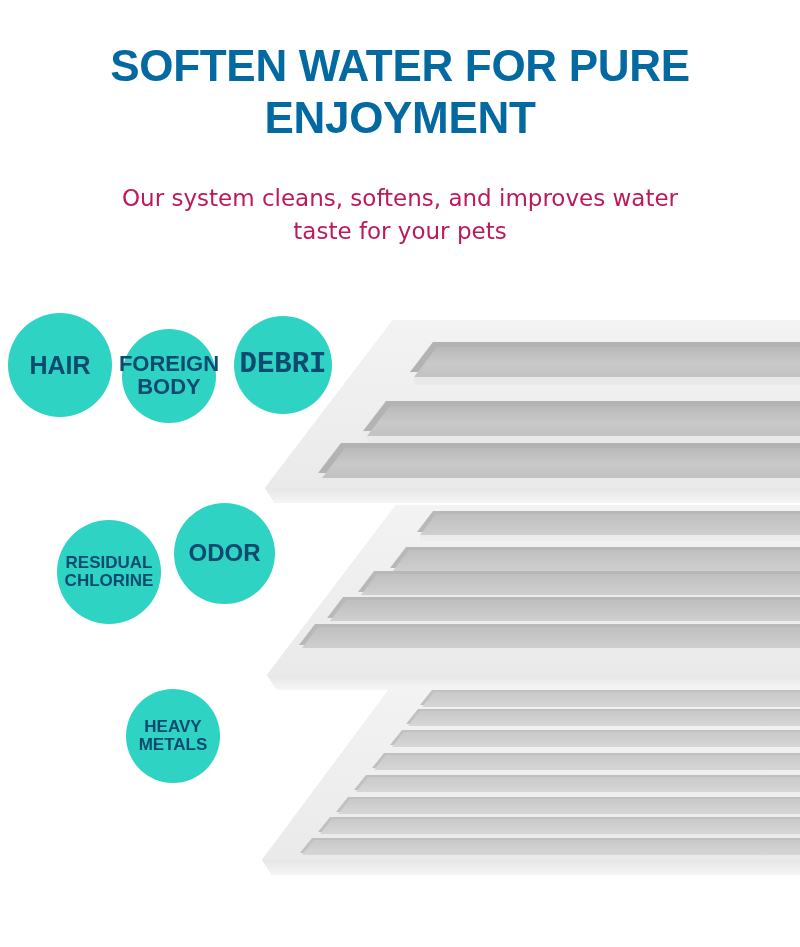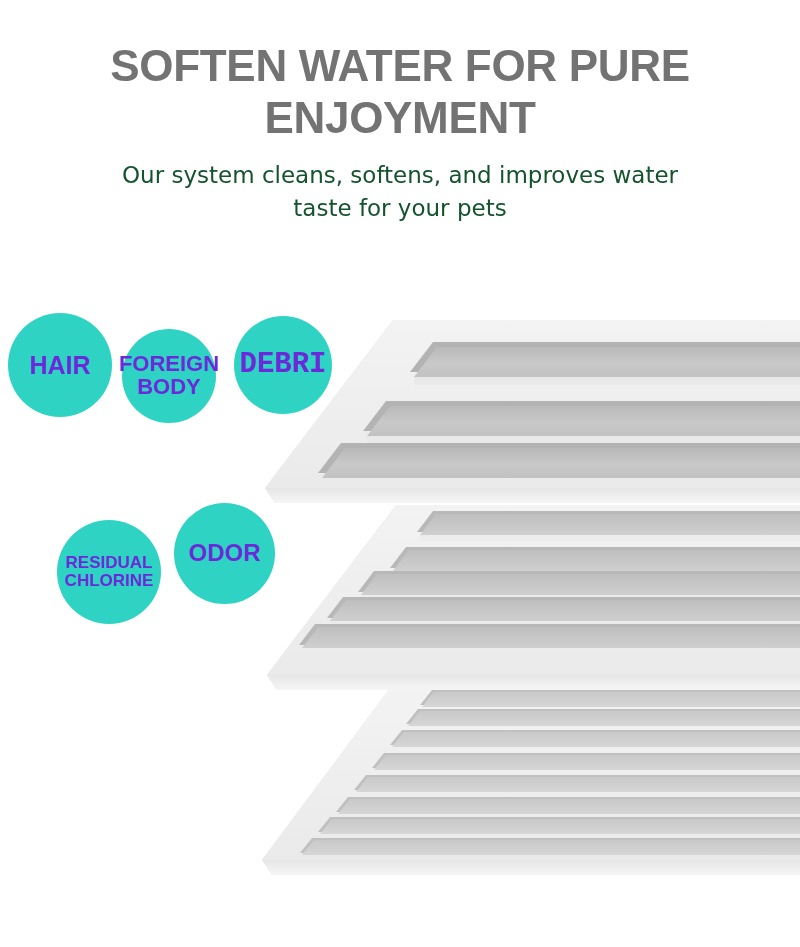--- a/index.html
+++ b/index.html
@@ -32,31 +32,31 @@
     box-sizing: border-box;
   }
   .headline {
     margin: 0 auto;
     width: 660px;
     font-family: "Liberation Sans", sans-serif;
     font-weight: bold;
     font-size: 44px;
     line-height: 1.18;
     letter-spacing: -0.3px;
-    color: #737373;
+    color: #0369a1;
     text-transform: uppercase;
   }
   .subhead {
-    margin: 15px auto 0 auto;
+    margin: 38px auto 0 auto;
     width: 620px;
     font-family: "DejaVu Sans", sans-serif;
     font-weight: 400;
     font-size: 23px;
     line-height: 1.45;
-    color: #14532d;
+    color: #be185d;
   }
 
   
   .stack {
     position: absolute;
     left: 0;
     top: 0;
     width: 800px;
     height: 947px;
     pointer-events: none;
@@ -72,21 +72,21 @@
     height: 947px;
   }
   .bubble {
     position: absolute;
     border-radius: 50%;
     background: #2ed3c4;
     display: flex;
     align-items: center;
     justify-content: center;
     text-align: center;
-    color: #6d28d9;
+    color: #0c4a6e;
     font-family: "Liberation Sans", sans-serif;
     font-weight: bold;
     text-transform: uppercase;
     box-sizing: border-box;
     line-height: 1.04;
     user-select: none;
   }
   .bubble .label { display: block; padding: 0 4px; }
 
   .b-hair        { left: 8px;   top: 313px; width: 104px; height: 104px; font-size: 25px; }
@@ -223,16 +223,19 @@
     </div>
 
     <div class="bubble b-chlorine">
       <span class="label">RESIDUAL CHLORINE</span>
     </div>
 
     <div class="bubble b-odor">
       <span class="label">ODOR</span>
     </div>
 
+    <div class="bubble b-heavy">
+      <span class="label">HEAVY METALS</span>
+    </div>
 
   </div>
 
 </div>
 
 </body></html>

